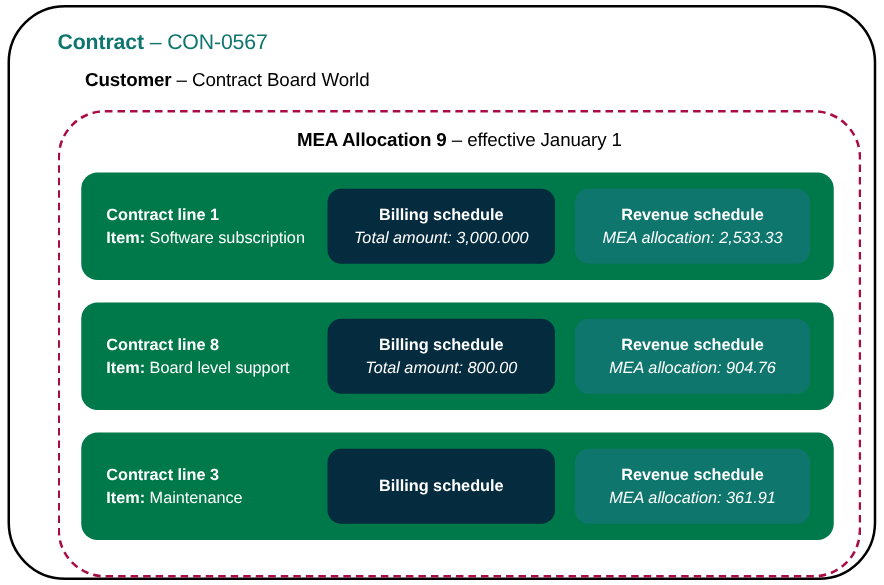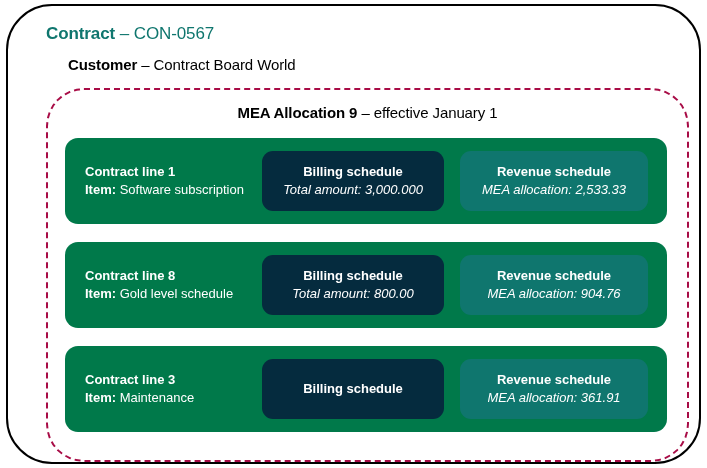--- a/index.html
+++ b/index.html
@@ -182,21 +182,21 @@
         </div>
         <div class="sched-card revenue-card">
           <span class="sched-head">Revenue schedule</span>
           <span class="sched-val">MEA allocation: 2,533.33</span>
         </div>
       </div>
 
       <div class="line-row row-2">
         <div class="line-label">
           <span class="ln-name">Contract line 8</span>
-          <span class="ln-item"><span class="it-key">Item:</span><span> Gold level schedule</span></span>
+          <span class="ln-item"><span class="it-key">Item:</span><span> Board level support</span></span>
         </div>
         <div class="sched-card billing-card">
           <span class="sched-head">Billing schedule</span>
           <span class="sched-val">Total amount: 800.00</span>
         </div>
         <div class="sched-card revenue-card">
           <span class="sched-head">Revenue schedule</span>
           <span class="sched-val">MEA allocation: 904.76</span>
         </div>
       </div>

